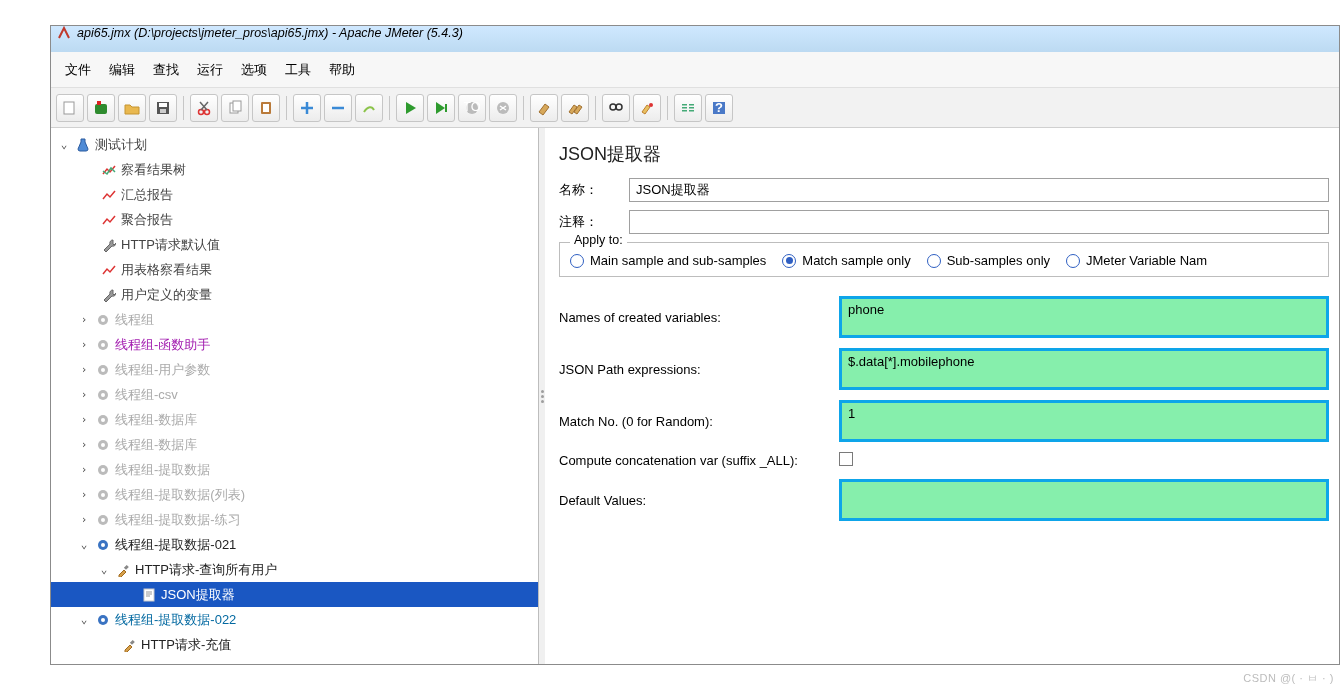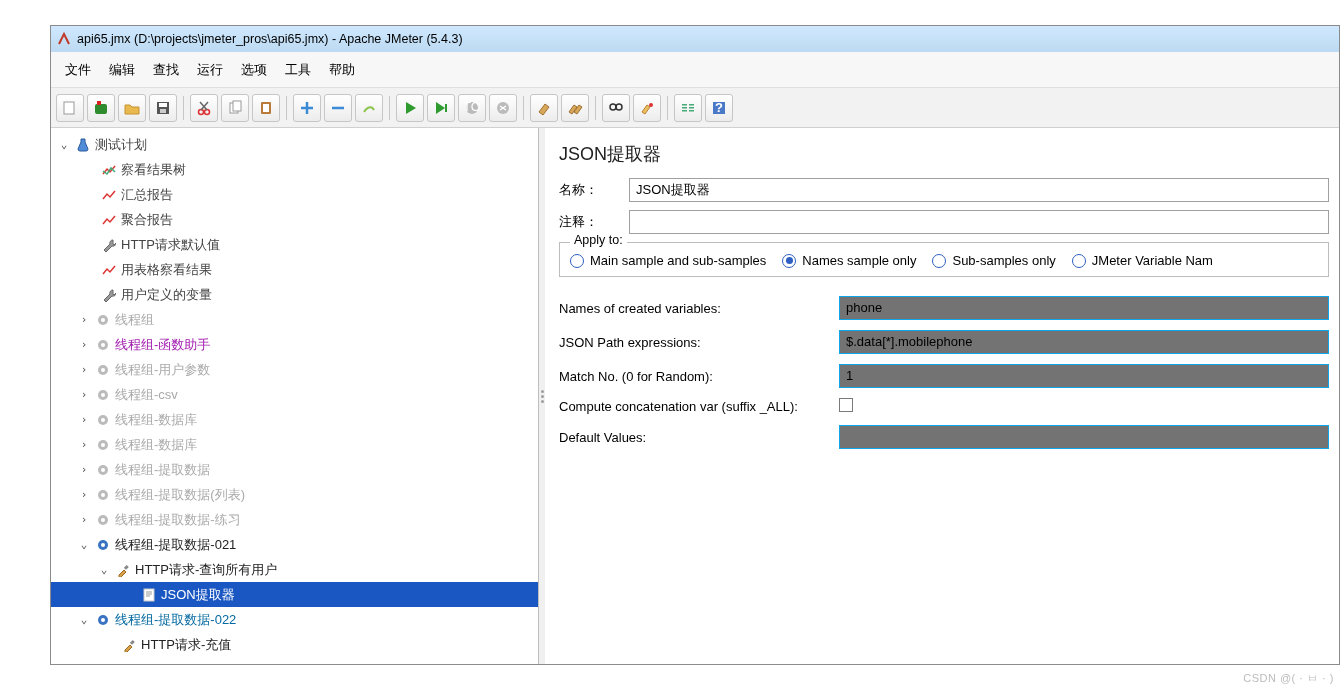--- a/index.html
+++ b/index.html
@@ -1,20 +1,20 @@
 <!DOCTYPE html>
 <html><head>
 <meta charset="utf-8">
 <style>
   * { box-sizing: border-box; font-family: "Microsoft YaHei", "Segoe UI", Tahoma, sans-serif; font-size: 13px; }
   body { margin: 0; background: #fff; width: 1340px; height: 688px; position: relative; overflow: hidden; }
 
   .window { position:absolute; left:50px; top:25px; width:1290px; height:640px; border:1px solid #8b8b8b; background:#fff; display:flex; flex-direction:column; }
 
-  .titlebar { height:26px; background:linear-gradient(#cfe8ff,#bcdaf2); display:flex; align-items:center; padding:0 6px; color:#000; }
+  .titlebar { height:26px; background:linear-gradient(#cfe8ff,#bcdaf2); display:flex; align-items:flex-start; padding:0 6px; color:#000;font-style:italic; }
   .titlebar .jm-logo { width:14px; margin-right:6px; }
   .titlebar .title { font-size:12.5px; }
 
   .menubar { height:36px; background:#f7f7f7; border-bottom:1px solid #e0e0e0; display:flex; align-items:center; padding:0 6px; gap:2px;}
   .menubar .m { padding:2px 8px; cursor:default; user-select:none; }
 
   .toolbar { height:40px; background:#f2f2f2; border-bottom:1px solid #d0d0d0; display:flex; align-items:center; padding:0 4px; gap:1px;}
   .tbtn { width:28px; height:28px; border:1px solid #c6c6c6; background:linear-gradient(#fff,#ececec); border-radius:3px; display:flex; align-items:center; justify-content:center; margin:0 1px;}
   .tsep { width:1px; height:24px; background:#c6c6c6; margin:0 4px;}
 
@@ -39,21 +39,21 @@
   .ftext { flex:1; height:24px; border:1px solid #a0a0a0; background:#fff; padding:2px 6px; line-height:18px;}
   
   .fieldset { border:1px solid #bdbdbd; margin:4px 0 19px 0; padding:6px 10px 8px 10px; position:relative;}
   .legend { position:absolute; top:-10px; left:10px; background:#fff; padding:0 4px; font-size:12.5px;}
   .radios { display:flex; align-items:flex-start; gap:16px; padding-top:4px;}
   .rad { display:flex; align-items:center; gap:6px; }
   .rcirc { width:14px; height:14px; border:1.5px solid #2f5fc2; border-radius:50%; display:flex; align-items:center; justify-content:center;}
   .rcirc.on::after{ content:''; width:7px; height:7px; background:#2f5fc2; border-radius:50%; }
 
   .grid { display:grid; grid-template-columns: 280px 1fr; row-gap:10px; align-items:center;}
-  .ginput { height:24px; border:1px solid #0ea5e9; background:#737373; padding:2px 6px; line-height:18px;}
+  .ginput { height:42px; border:3px solid #0ea5e9; background:#86efac; padding:2px 6px; line-height:18px;}
   .ckbox { width:14px;height:14px;border:1px solid #7a7a7a;background:#fff;}
 
   .watermark { position:absolute; right:6px; bottom:2px; font-size:11px; color:#bcbcbc; letter-spacing:0.5px; }
 </style>
 </head>
 <body>
 
 <div class="window">
 
   <div class="titlebar">
@@ -432,21 +432,21 @@
 
       <div class="fieldset">
         <div class="legend">Apply to:</div>
         <div class="radios">
           <div class="rad">
               <span class="rcirc"></span>
               <span>Main sample and sub-samples</span>
             </div>
           <div class="rad">
               <span class="rcirc on"></span>
-              <span>Names sample only</span>
+              <span>Match sample only</span>
             </div>
           <div class="rad">
               <span class="rcirc"></span>
               <span>Sub-samples only</span>
             </div>
           <div class="rad">
               <span class="rcirc"></span>
               <span>JMeter Variable Nam</span>
             </div>
         </div>

